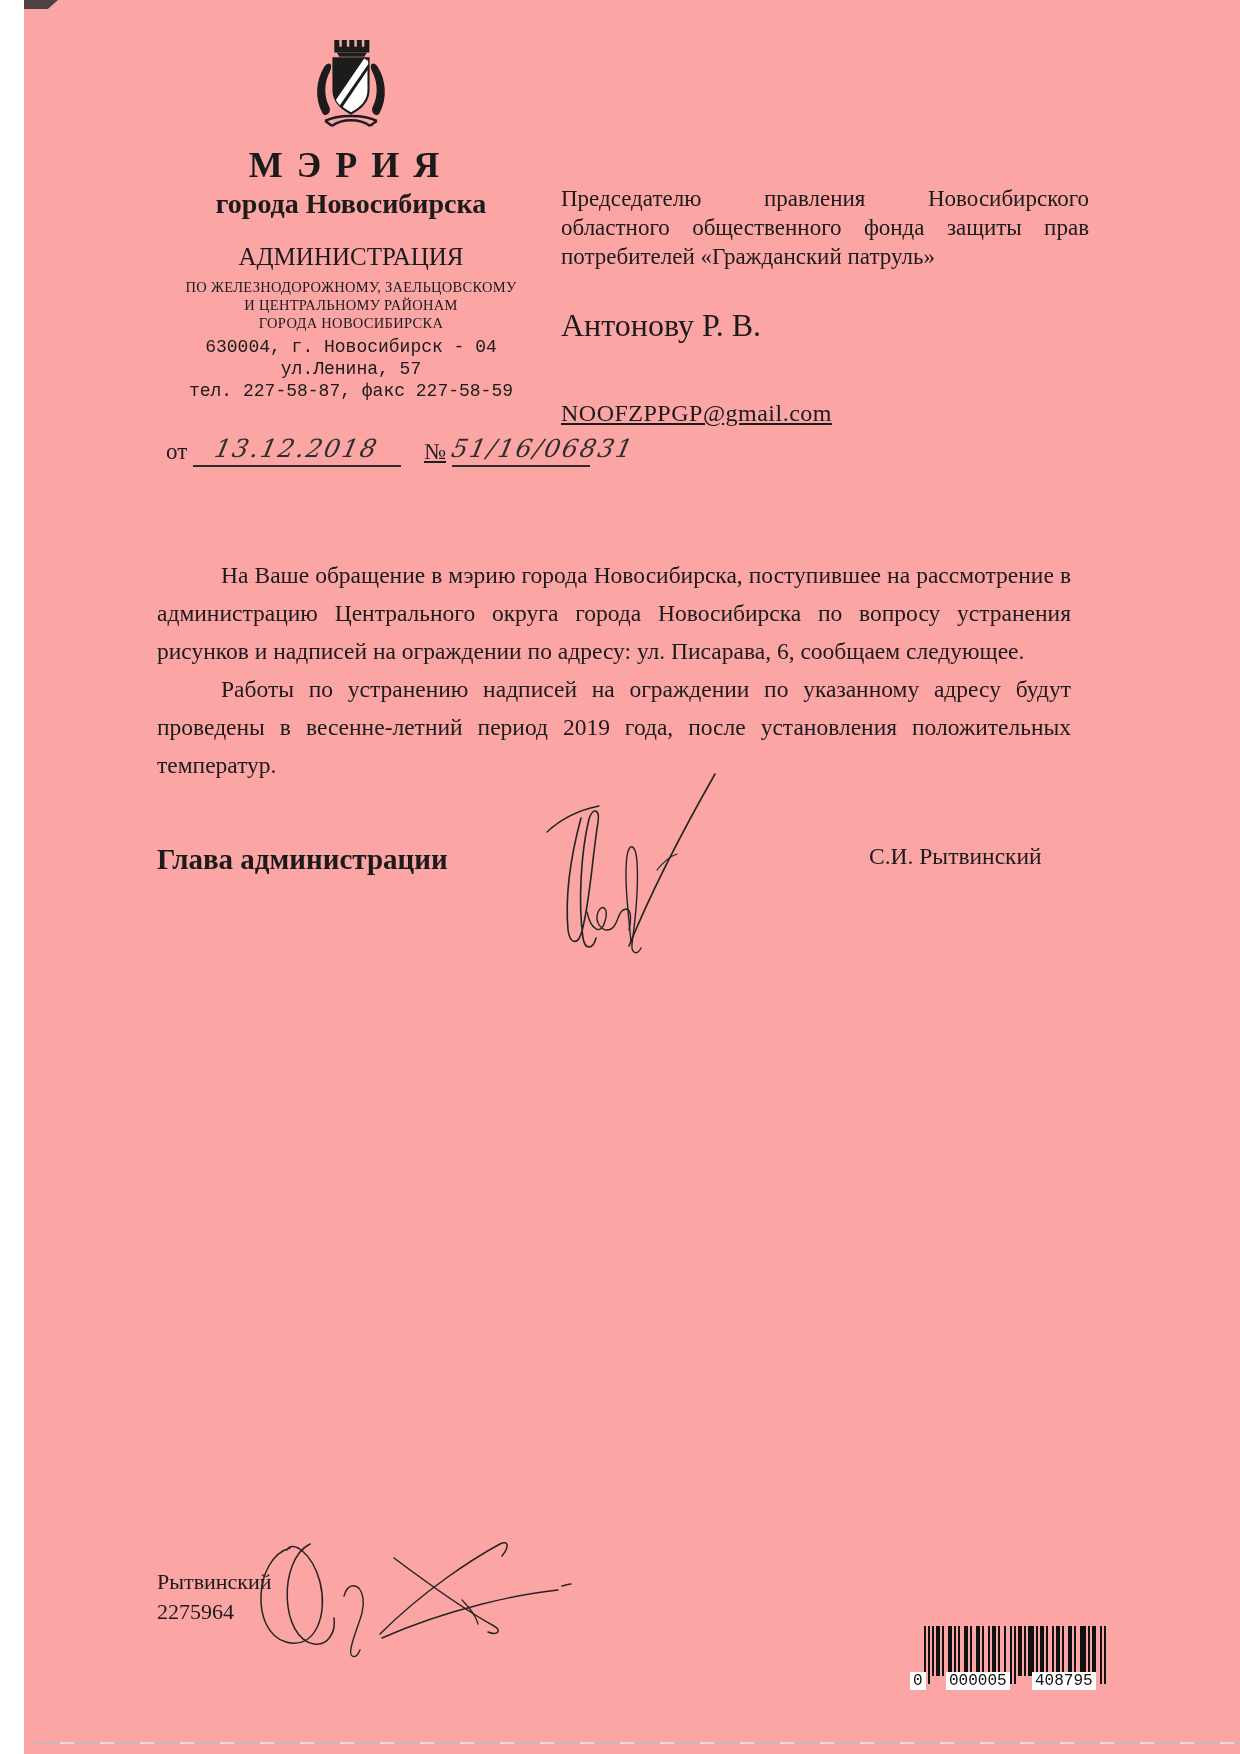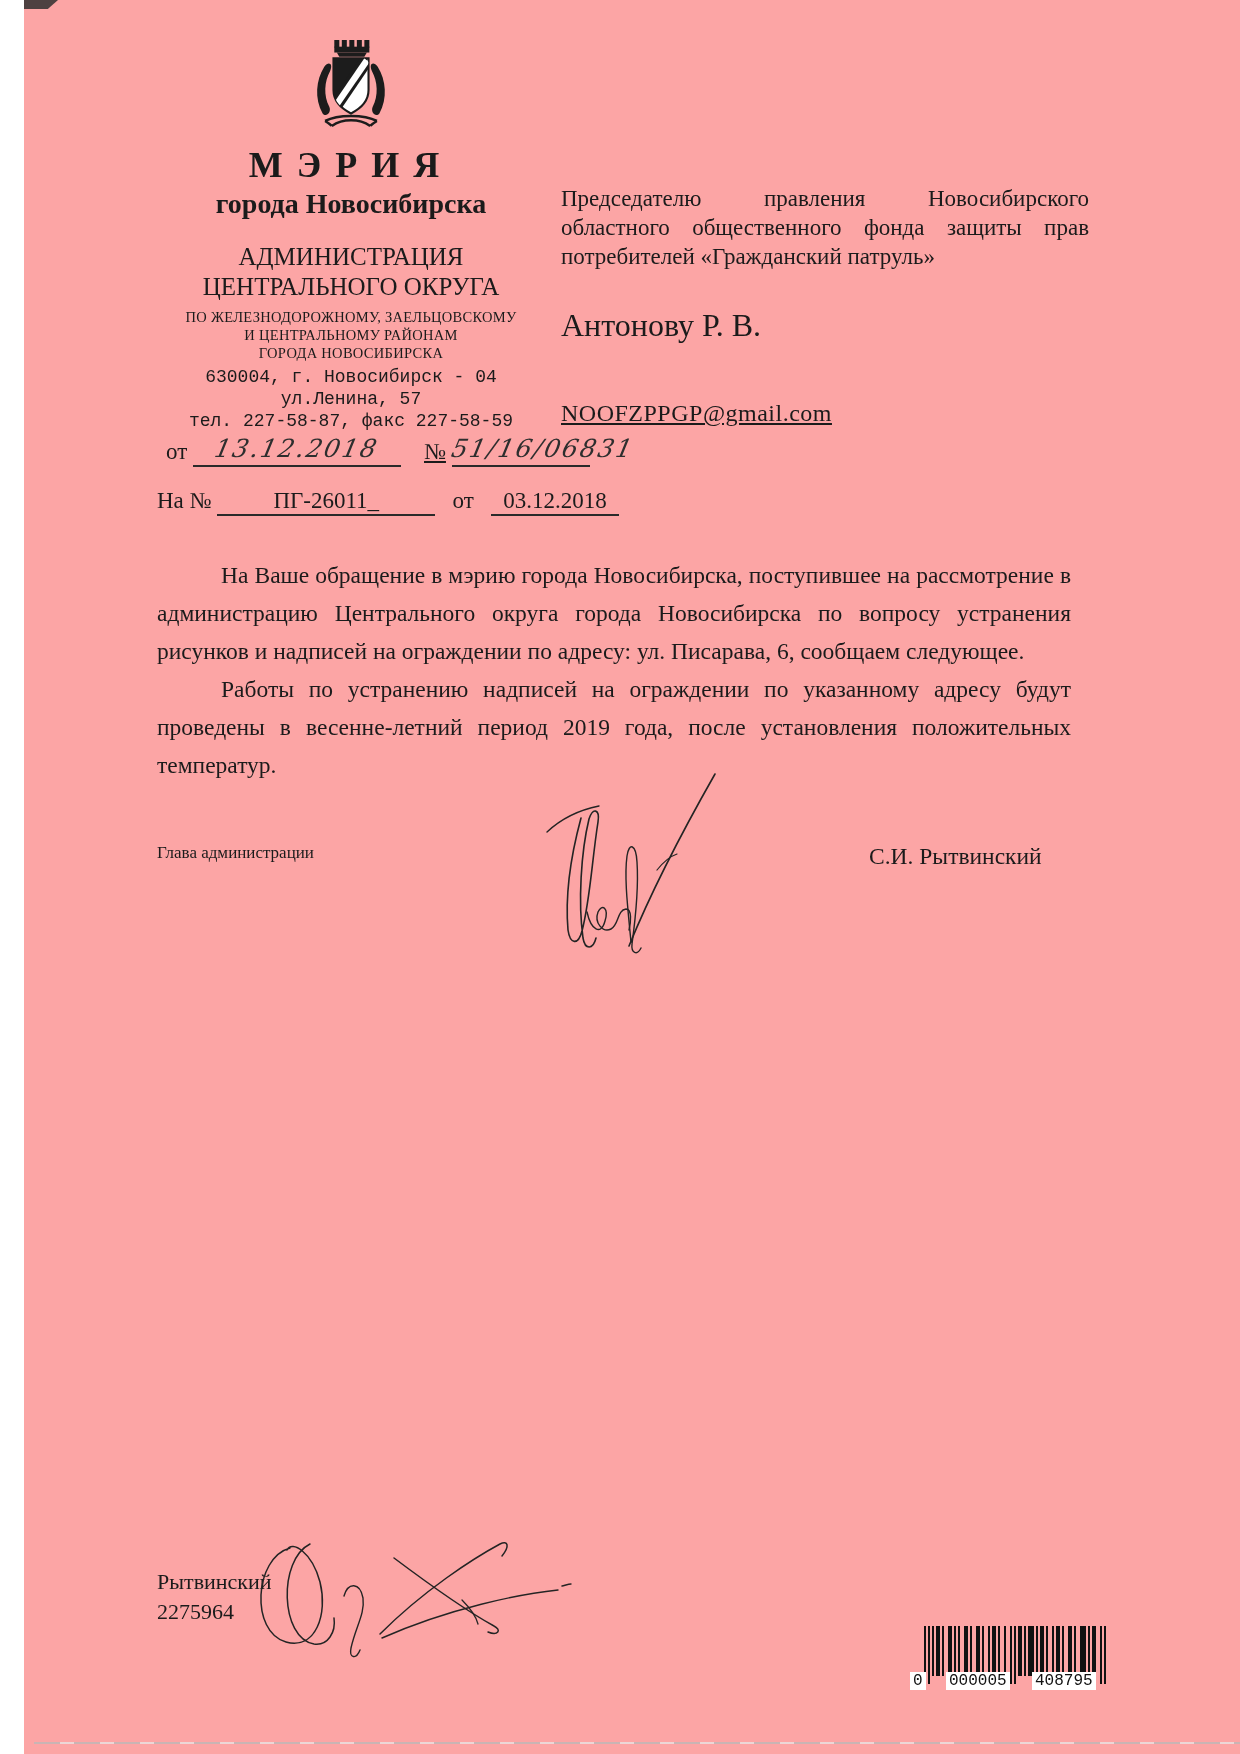--- a/index.html
+++ b/index.html
@@ -33,21 +33,21 @@
   .typedval{display:inline-block;}
   
   .recipient{position:absolute;left:537px;top:184px;width:528px;}
   .recipient .who{font-size:23px;line-height:29px;text-align:justify;margin:0;}
   .recipient .name{font-size:32px;margin:36px 0 0 0;}
   .recipient .email{font-size:24px;margin:56px 0 0 0;text-decoration:underline;letter-spacing:.5px;}
   
   .bodytext{position:absolute;left:133px;top:556px;width:914px;}
   .bodytext p{font-size:23.5px;line-height:38px;text-align:justify;text-indent:64px;margin:0;}
   
-  .sig-position{position:absolute;left:133px;top:843px;font-size:17px;}
+  .sig-position{position:absolute;left:133px;top:843px;font-size:29px;font-weight:bold;}
   .sig-name{position:absolute;left:845px;top:843px;font-size:23.5px;}
   .sig-main{position:absolute;left:495px;top:760px;width:215px;height:205px;}
   
   .executor{position:absolute;left:133px;top:1567px;font-size:22px;line-height:30px;}
   .sig-exec{position:absolute;left:208px;top:1530px;width:340px;height:140px;}
   
   .barcode{position:absolute;left:886px;top:1626px;width:216px;height:72px;}
   .barcode svg{position:absolute;left:14px;top:0;width:190px;height:60px;}
   .bc-digits{position:absolute;left:0;top:46px;width:216px;height:22px;
     font-family:"Liberation Mono","DejaVu Sans Mono",monospace;font-size:16px;color:#111;}
@@ -101,45 +101,36 @@
       <g fill="none" stroke="#1c1c1c" stroke-width="3">
         <path d="M19,97 C34,89 66,89 81,97"></path>
         <path d="M27,103 C40,94 60,94 73,103"></path>
         <path d="M19,97 C24,100 27,103 27,103"></path>
         <path d="M81,97 C76,100 73,103 73,103"></path>
       </g>
     </svg>
     <div class="org-top">МЭРИЯ</div>
     <div class="org-city">города Новосибирска</div>
     <div class="dept dept1">АДМИНИСТРАЦИЯ</div>
-    <div class="dept">ЦЕНТРАЛЬНОГО ОКРУГА</div>
     <div class="districts districts1">ПО ЖЕЛЕЗНОДОРОЖНОМУ, ЗАЕЛЬЦОВСКОМУ</div>
     <div class="districts">И ЦЕНТРАЛЬНОМУ РАЙОНАМ</div>
     <div class="districts">ГОРОДА НОВОСИБИРСКА</div>
     <div class="addr addr1">630004, г. Новосибирск - 04</div>
     <div class="addr">ул.Ленина, 57</div>
     <div class="addr">тел. 227-58-87, факс 227-58-59</div>
   </div>
 
   <div class="ref1">
     <span class="reflabel">от</span>
     <span class="u" style="width:208px;"><span class="hand">13.12.2018</span></span>
     &nbsp;&nbsp;
     <span class="reflabel" style="text-decoration:underline;">№</span>
     <span class="u" style="width:138px;"><span class="hand">51/16/06831</span></span>
   </div>
 
-  <div class="ref2">
-    <span class="reflabel">На №</span>
-    <span class="u" style="width:218px;"><span class="typedval">ПГ-26011_</span></span>
-    &nbsp;
-    <span class="reflabel">от</span>
-    &nbsp;
-    <span class="u" style="width:128px;"><span class="typedval">03.12.2018</span></span>
-  </div>
 
   <div class="recipient">
     <p class="who">Председателю правления Новосибирского областного общественного фонда защиты прав потребителей «Гражданский патруль»</p>
     <p class="name">Антонову Р. В.</p>
     <p class="email">NOOFZPPGP@gmail.com</p>
   </div>
 
   <div class="bodytext">
     <p>На Ваше обращение в мэрию города Новосибирска, поступившее на рассмотрение в администрацию Центрального округа города Новосибирска по вопросу устранения рисунков и надписей на ограждении по адресу: ул. Писарава, 6, сообщаем следующее.</p>
     <p>Работы по устранению надписей на ограждении по указанному адресу будут проведены в весенне-летний период 2019 года, после установления положительных температур.</p>

